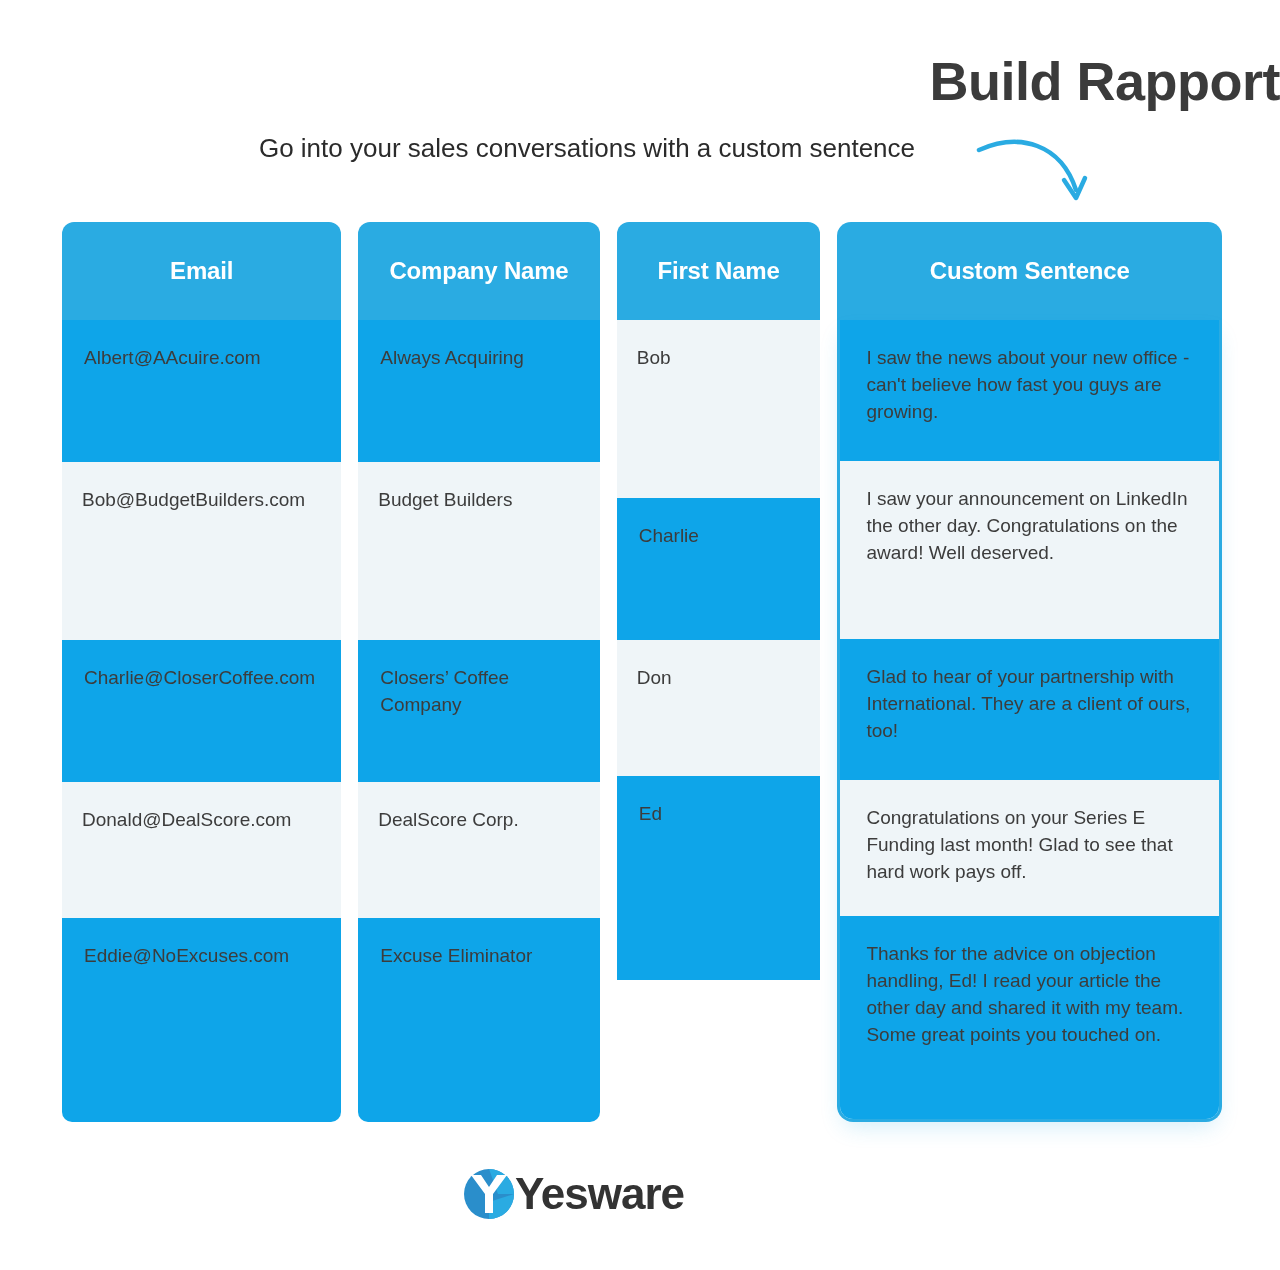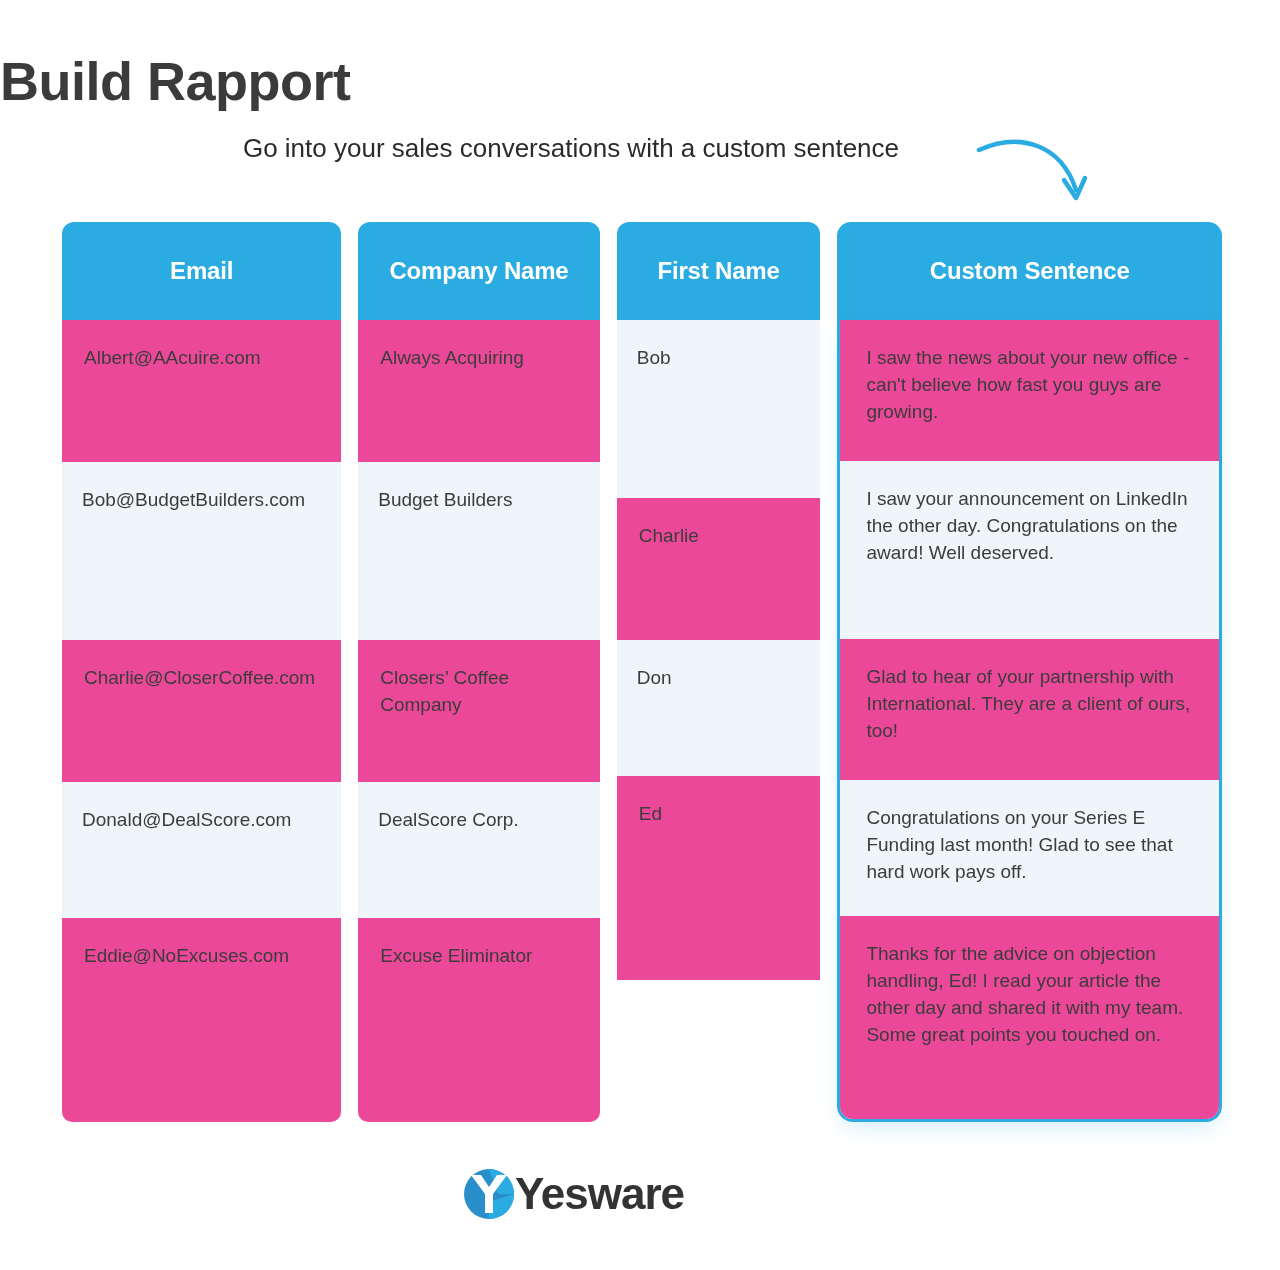--- a/index.html
+++ b/index.html
@@ -19,31 +19,31 @@
     overflow: hidden;
     background: #ffffff;
   }
 
   
   .page-title {
     position: absolute;
     top: 50px;
     left: 0;
     width: 1280px;
-    text-align: left;
+    text-align: right;
     font-size: 54px;
     font-weight: bold;
     letter-spacing: -0.5px;
     color: #3b3b3b;
   }
 
   .subtitle {
     position: absolute;
     top: 133px;
-    left: 0;
+    left: 16px;
     width: 1158px;
     text-align: center;
     font-size: 26px;
     font-weight: 400;
     color: #2b2b2b;
     padding-right: 16px;
   }
 
   .arrow-svg {
     position: absolute;
@@ -107,21 +107,21 @@
     font-size: 19px;
     line-height: 27px;
     color: #3c3c3c;
   }
   .cell-r0 { height: 142px; }
   .cell-r1 { height: 178px; }
   .cell-r2 { height: 142px; }
   .cell-r3 { height: 136px; }
   .cell-r4 { height: 204px; }
 
-  .shade-a { background: #ec4899; }
+  .shade-a { background: #0ea5e9; }
   .shade-b { background: #eff5f8; padding-left: 20px; }
 
   .col-custom .cell { padding-left: 26px; padding-right: 22px; }
 
   
   .footer {
     position: absolute;
     top: 1168px;
     left: 0;
     width: 1147px;

